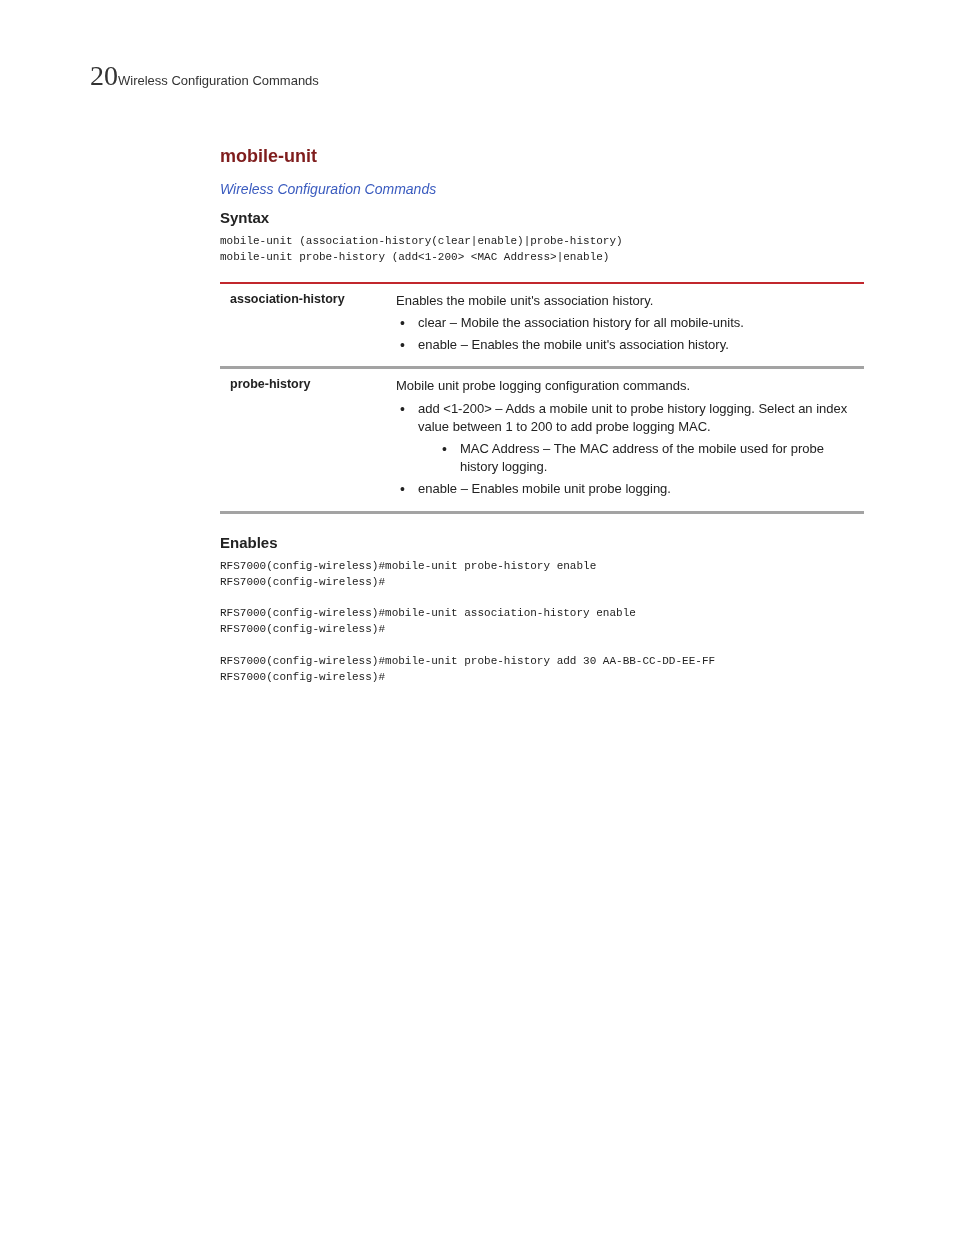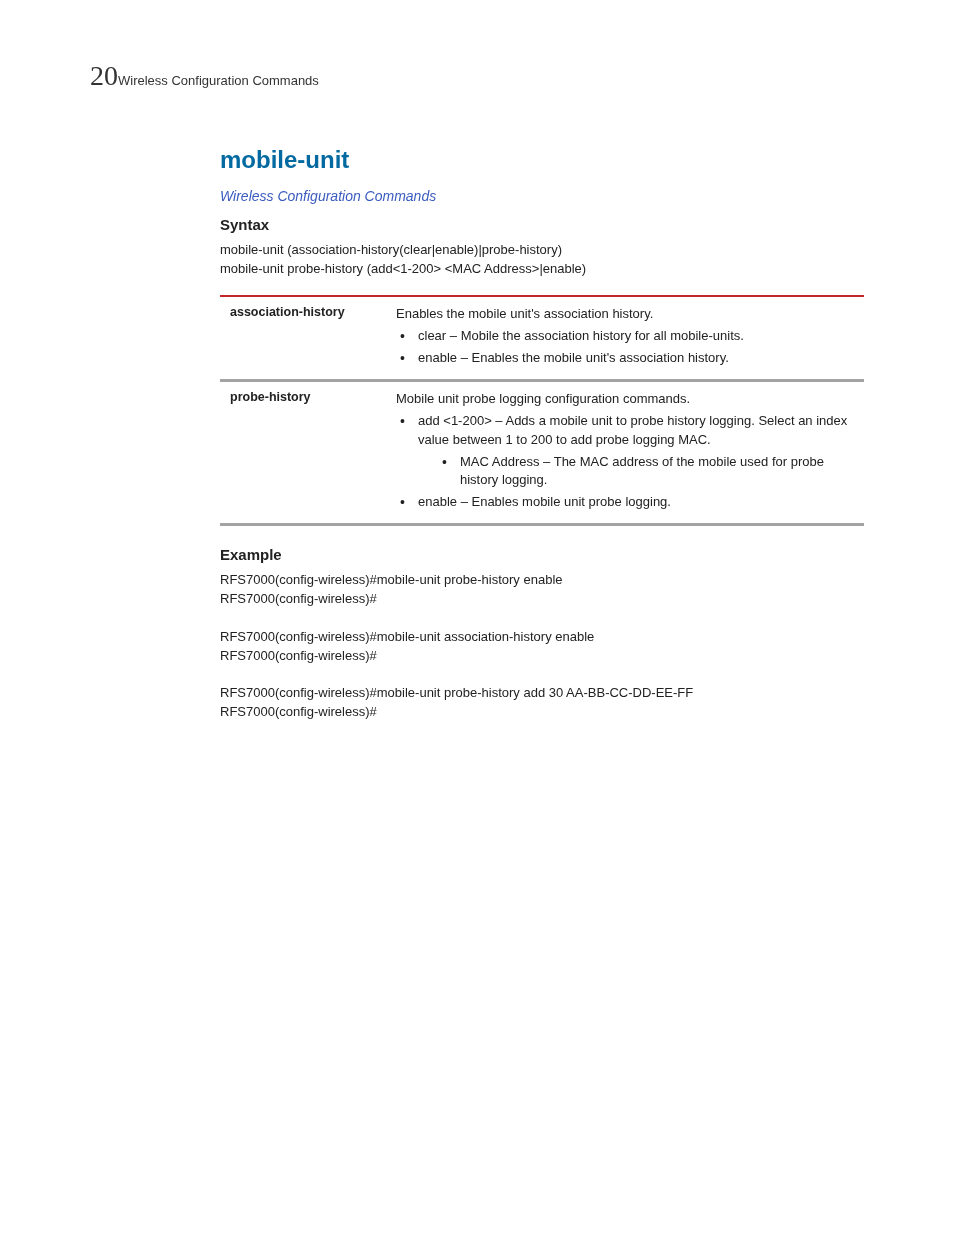--- a/index.html
+++ b/index.html
@@ -24,23 +24,23 @@
   .header-text {
     font-size: 13px;
     color: #333;
   }
   .content {
     margin-left: 130px;
     margin-right: 0;
   }
   .cmd-title {
     font-family: Arial, Helvetica, sans-serif;
-    font-size: 24px;
+    font-size: 18px;
     font-weight: bold;
-    color: #0369a1;
+    color: #7f1d1d;
     margin-bottom: 14px;
   }
   .link {
     color: #3a5bbf;
     font-style: italic;
     font-size: 14px;
     margin-bottom: 10px;
   }
   .intro {
     font-size: 14px;
@@ -48,22 +48,22 @@
     margin-bottom: 20px;
   }
   .sect-head {
     font-weight: bold;
     font-size: 15px;
     color: #222;
     margin-top: 12px;
     margin-bottom: 8px;
   }
   .code {
-    font-family: Liberation Sans, sans-serif;
-    font-size: 13px;
+    font-family: Liberation Mono, monospace;
+    font-size: 11px;
     white-space: pre;
     line-height: 1.45;
     color: #222;
     margin-bottom: 16px;
   }
   table.params {
     width: 100%;
     border-collapse: collapse;
     font-size: 13px;
     margin-bottom: 20px;
@@ -142,21 +142,21 @@
               <li>MAC Address – The MAC address of the mobile used for probe history logging.</li>
             </ul>
           </li>
           <li>enable – Enables mobile unit probe logging.</li>
         </ul>
       </td>
     </tr>
   </tbody>
     </table>
 
-  <div class="sect-head">Example</div>
+  <div class="sect-head">Enables</div>
   <div class="code">RFS7000(config-wireless)#mobile-unit probe-history enable
 RFS7000(config-wireless)#
 
 RFS7000(config-wireless)#mobile-unit association-history enable
 RFS7000(config-wireless)#
 
 RFS7000(config-wireless)#mobile-unit probe-history add 30 AA-BB-CC-DD-EE-FF
 RFS7000(config-wireless)#</div>
 
 </div>

